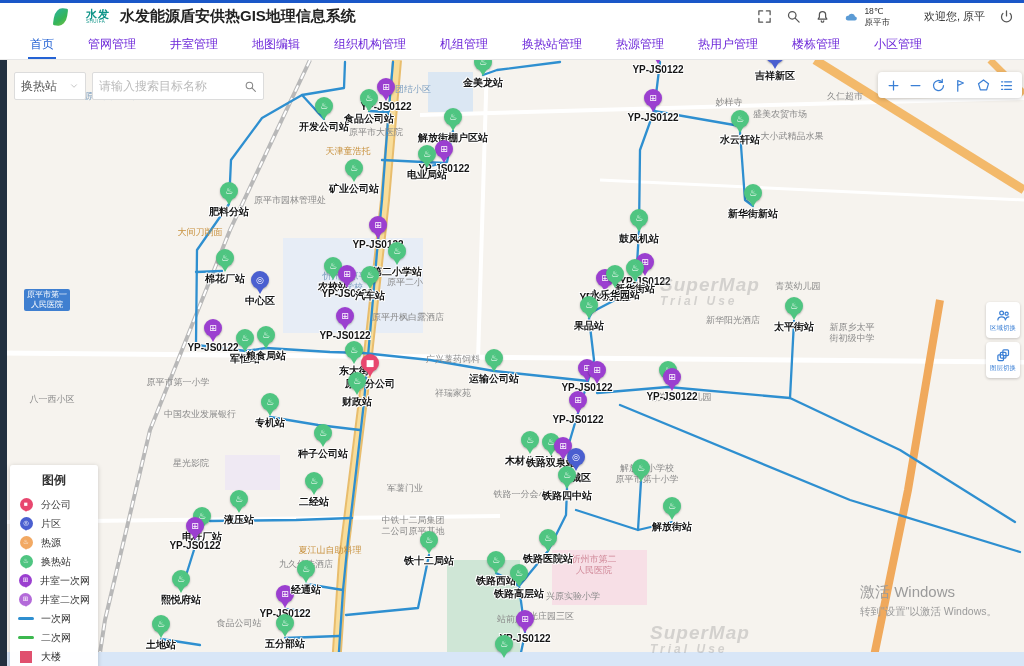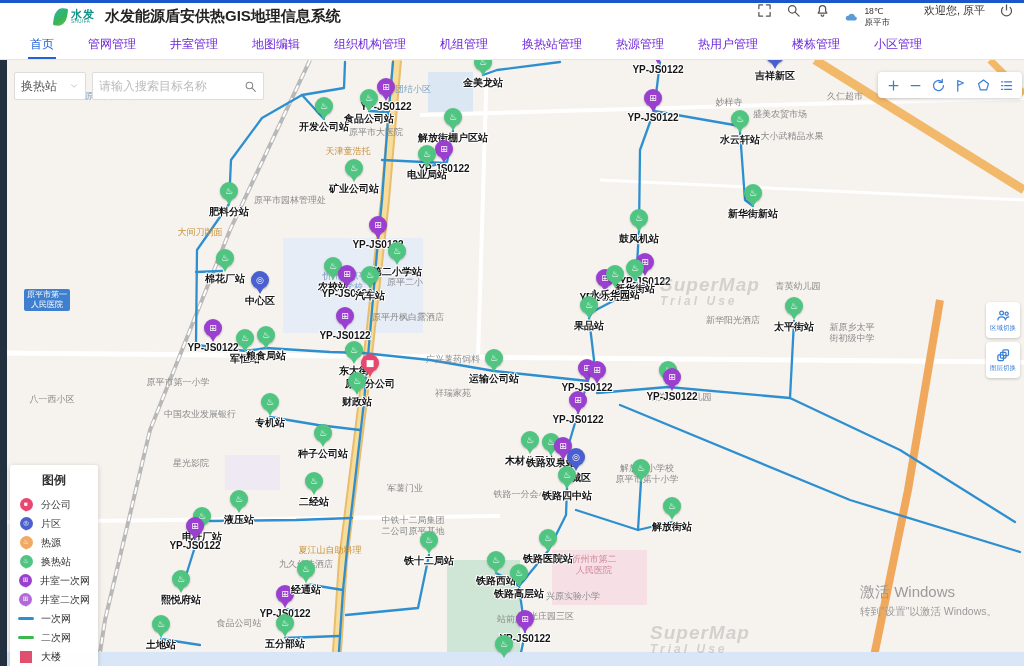--- a/index.html
+++ b/index.html
@@ -1,27 +1,27 @@
 <!DOCTYPE html>
 <html><head>
 <meta charset="utf-8">
 <style>
   * { margin:0; padding:0; box-sizing:border-box; }
   html,body { width:1024px; height:666px; overflow:hidden; font-family:"Liberation Sans","DejaVu Sans",sans-serif; }
   .app { width:1024px; height:666px; position:relative; background:#fff; }
   .topline { height:3px; background:#1a57c8; }
   
   header { height:27px; display:flex; align-items:center; padding:0 14px 0 54px; position:relative; }
-  .logo { display:flex; align-items:center; gap:4px; }
+  .logo { display:flex; align-items:center; gap:19px; }
   .logo-mark { width:13px; height:18px; border-radius:60% 10% 60% 10%; background:linear-gradient(135deg,#2bb3a3 0%,#35b558 60%,#7bc043 100%); transform:rotate(8deg); }
   .logo-text { display:flex; flex-direction:column; line-height:1; }
   .logo-text .cn { color:#0f9488; font-weight:bold; font-size:11px; letter-spacing:1px; }
   .logo-text .en { color:#0f9488; font-size:4.5px; letter-spacing:.5px; }
   .title { font-size:15px; font-weight:bold; color:#222; margin-left:10px; }
-  .hright { position:absolute; right:10px; top:0; height:27px; display:flex; gap:14px; }
+  .hright { position:absolute; right:10px; top:0; height:27px; display:flex; align-items:center; gap:14px; }
   .hicon { width:15px; height:15px; color:#555; display:inline-flex; cursor:pointer; }
   .hicon svg { width:100%; height:100%; }
   .weather { display:flex; align-items:center; gap:3px; }
   .weather .cld { width:17px; height:14px; display:inline-flex; }
   .wtxt { display:flex; flex-direction:column; font-size:8.5px; color:#333; line-height:1.2; }
   .welcome { font-size:11px; color:#333; margin-left:20px; }
   
   nav { height:30px; display:flex; align-items:center; gap:30px; padding-left:28px; border-bottom:1px solid #e6e6e6; background:#fff; }
   .tab { font-size:12px; color:#6d28d9; cursor:pointer; position:relative; padding:6px 2px; white-space:nowrap; }
   .tab.active { color:#2563d4; }

